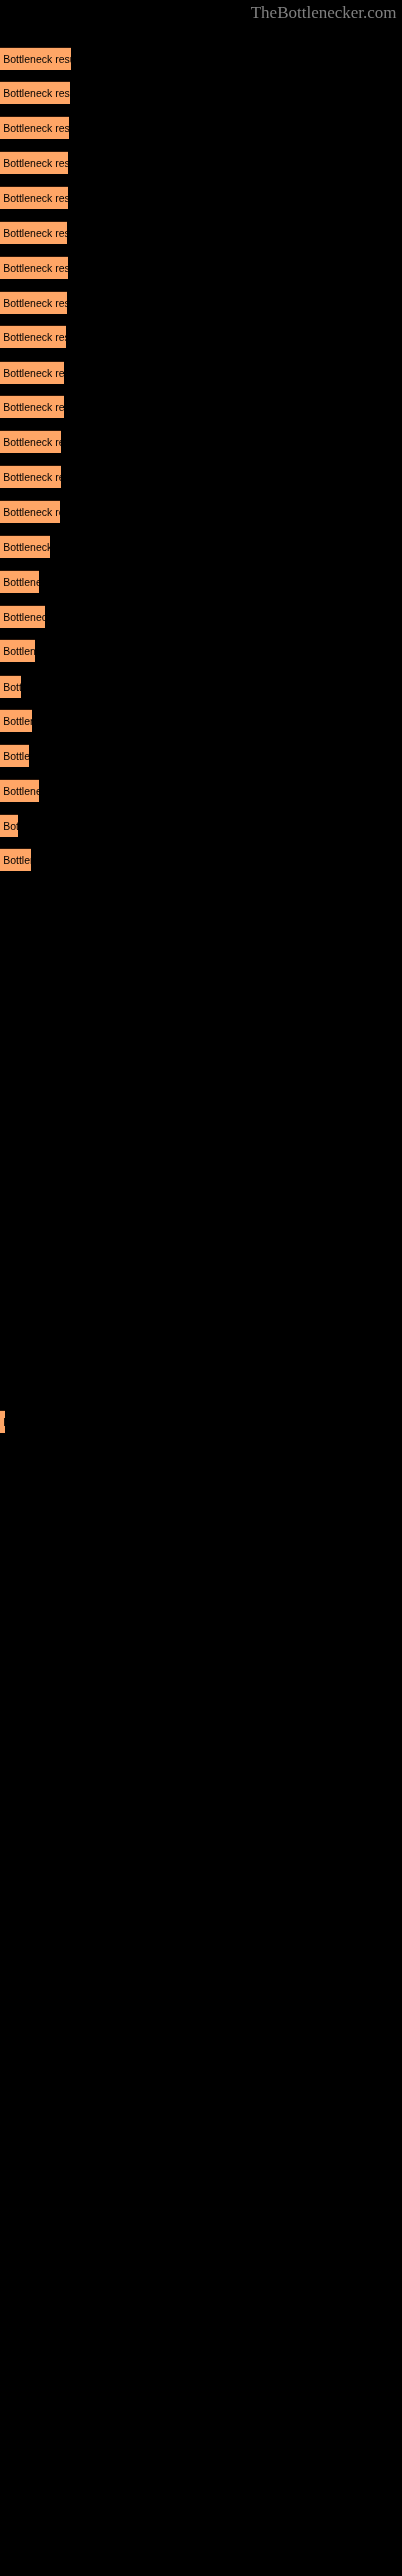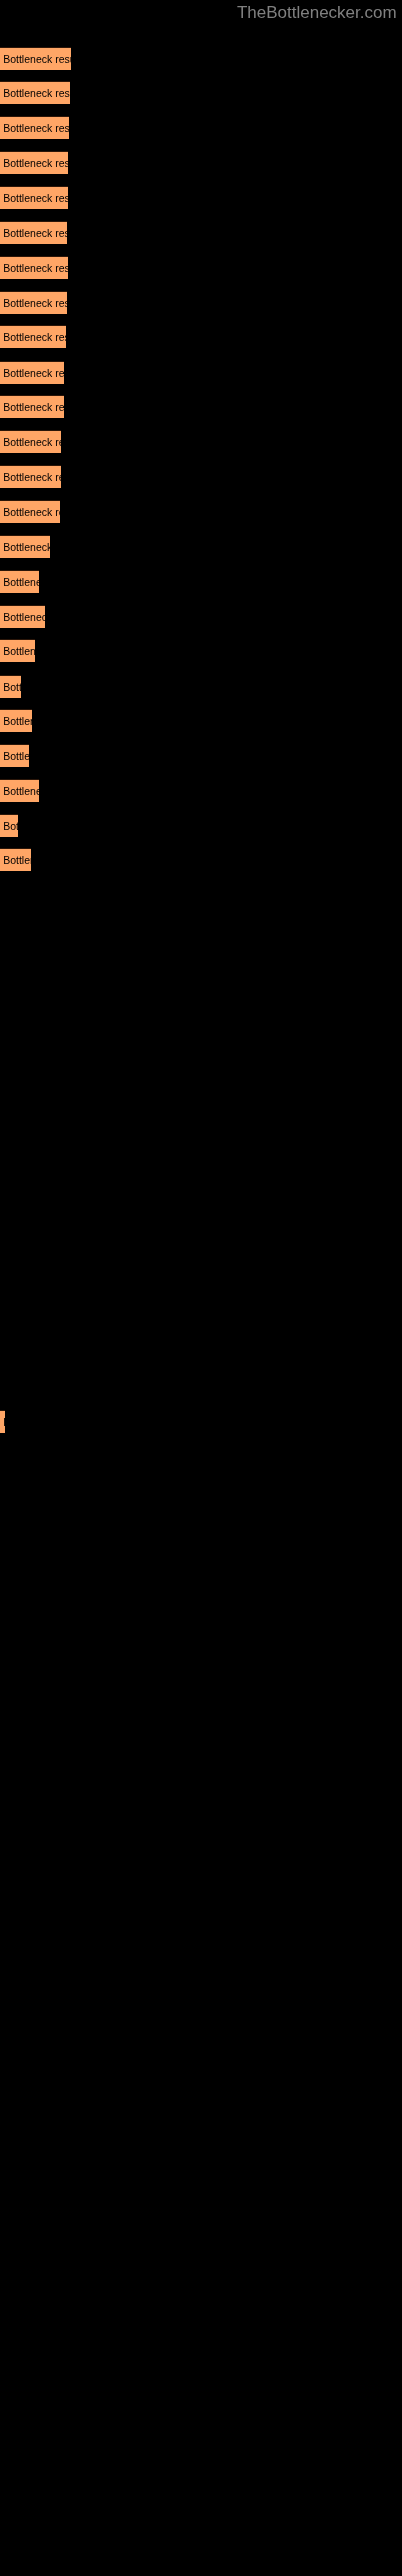--- a/index.html
+++ b/index.html
@@ -26,21 +26,21 @@
     background: #000000;
   }
 
   #site-title {
     position: absolute;
     right: 6.4px;
     top: 1.6px;
     color: #808080;
     font-size: 17px;
     line-height: 21px;
-    font-family: Liberation Sans, sans-serif;
+    font-family: Liberation Serif, serif;
     white-space: nowrap;
     letter-spacing: 0px;
   }
 
   #plot-area {
     position: absolute;
     left: 0;
     top: 0;
     width: 403px;
     height: 2576px;

